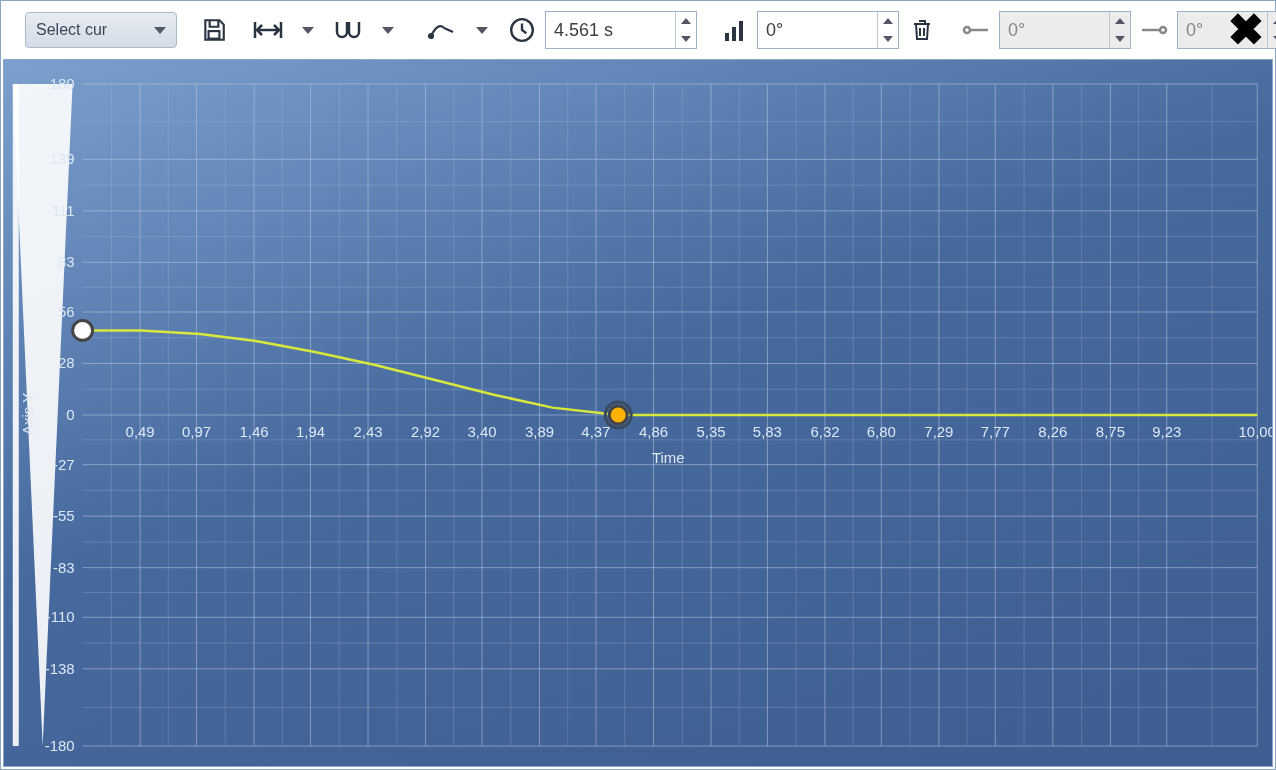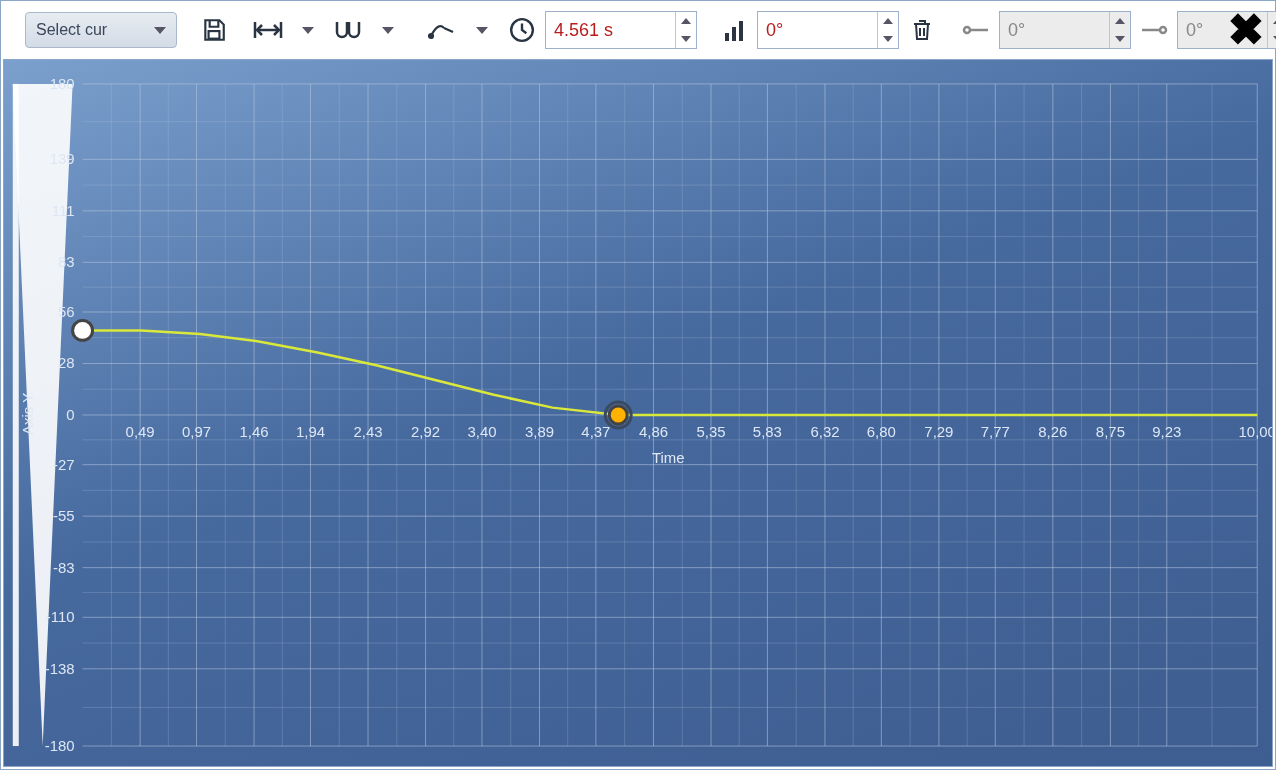--- a/index.html
+++ b/index.html
@@ -73,21 +73,21 @@
   }
   .spin {
     height: 36px;
     border: 1px solid #9eb1cc;
     display: flex;
     align-items: center;
     background: #fff;
     min-width: 140px;
     position: relative;
     font-size: 18px;
-    color: #b91c1c;
+    color: #404040;
   }
   .spin.disabled { background: #ececec; color:#888; }
   .spin .val {
     flex: 1;
     padding: 0 8px;
     white-space: nowrap;
     overflow: hidden;
   }
   .spin .st {
     width: 20px;

